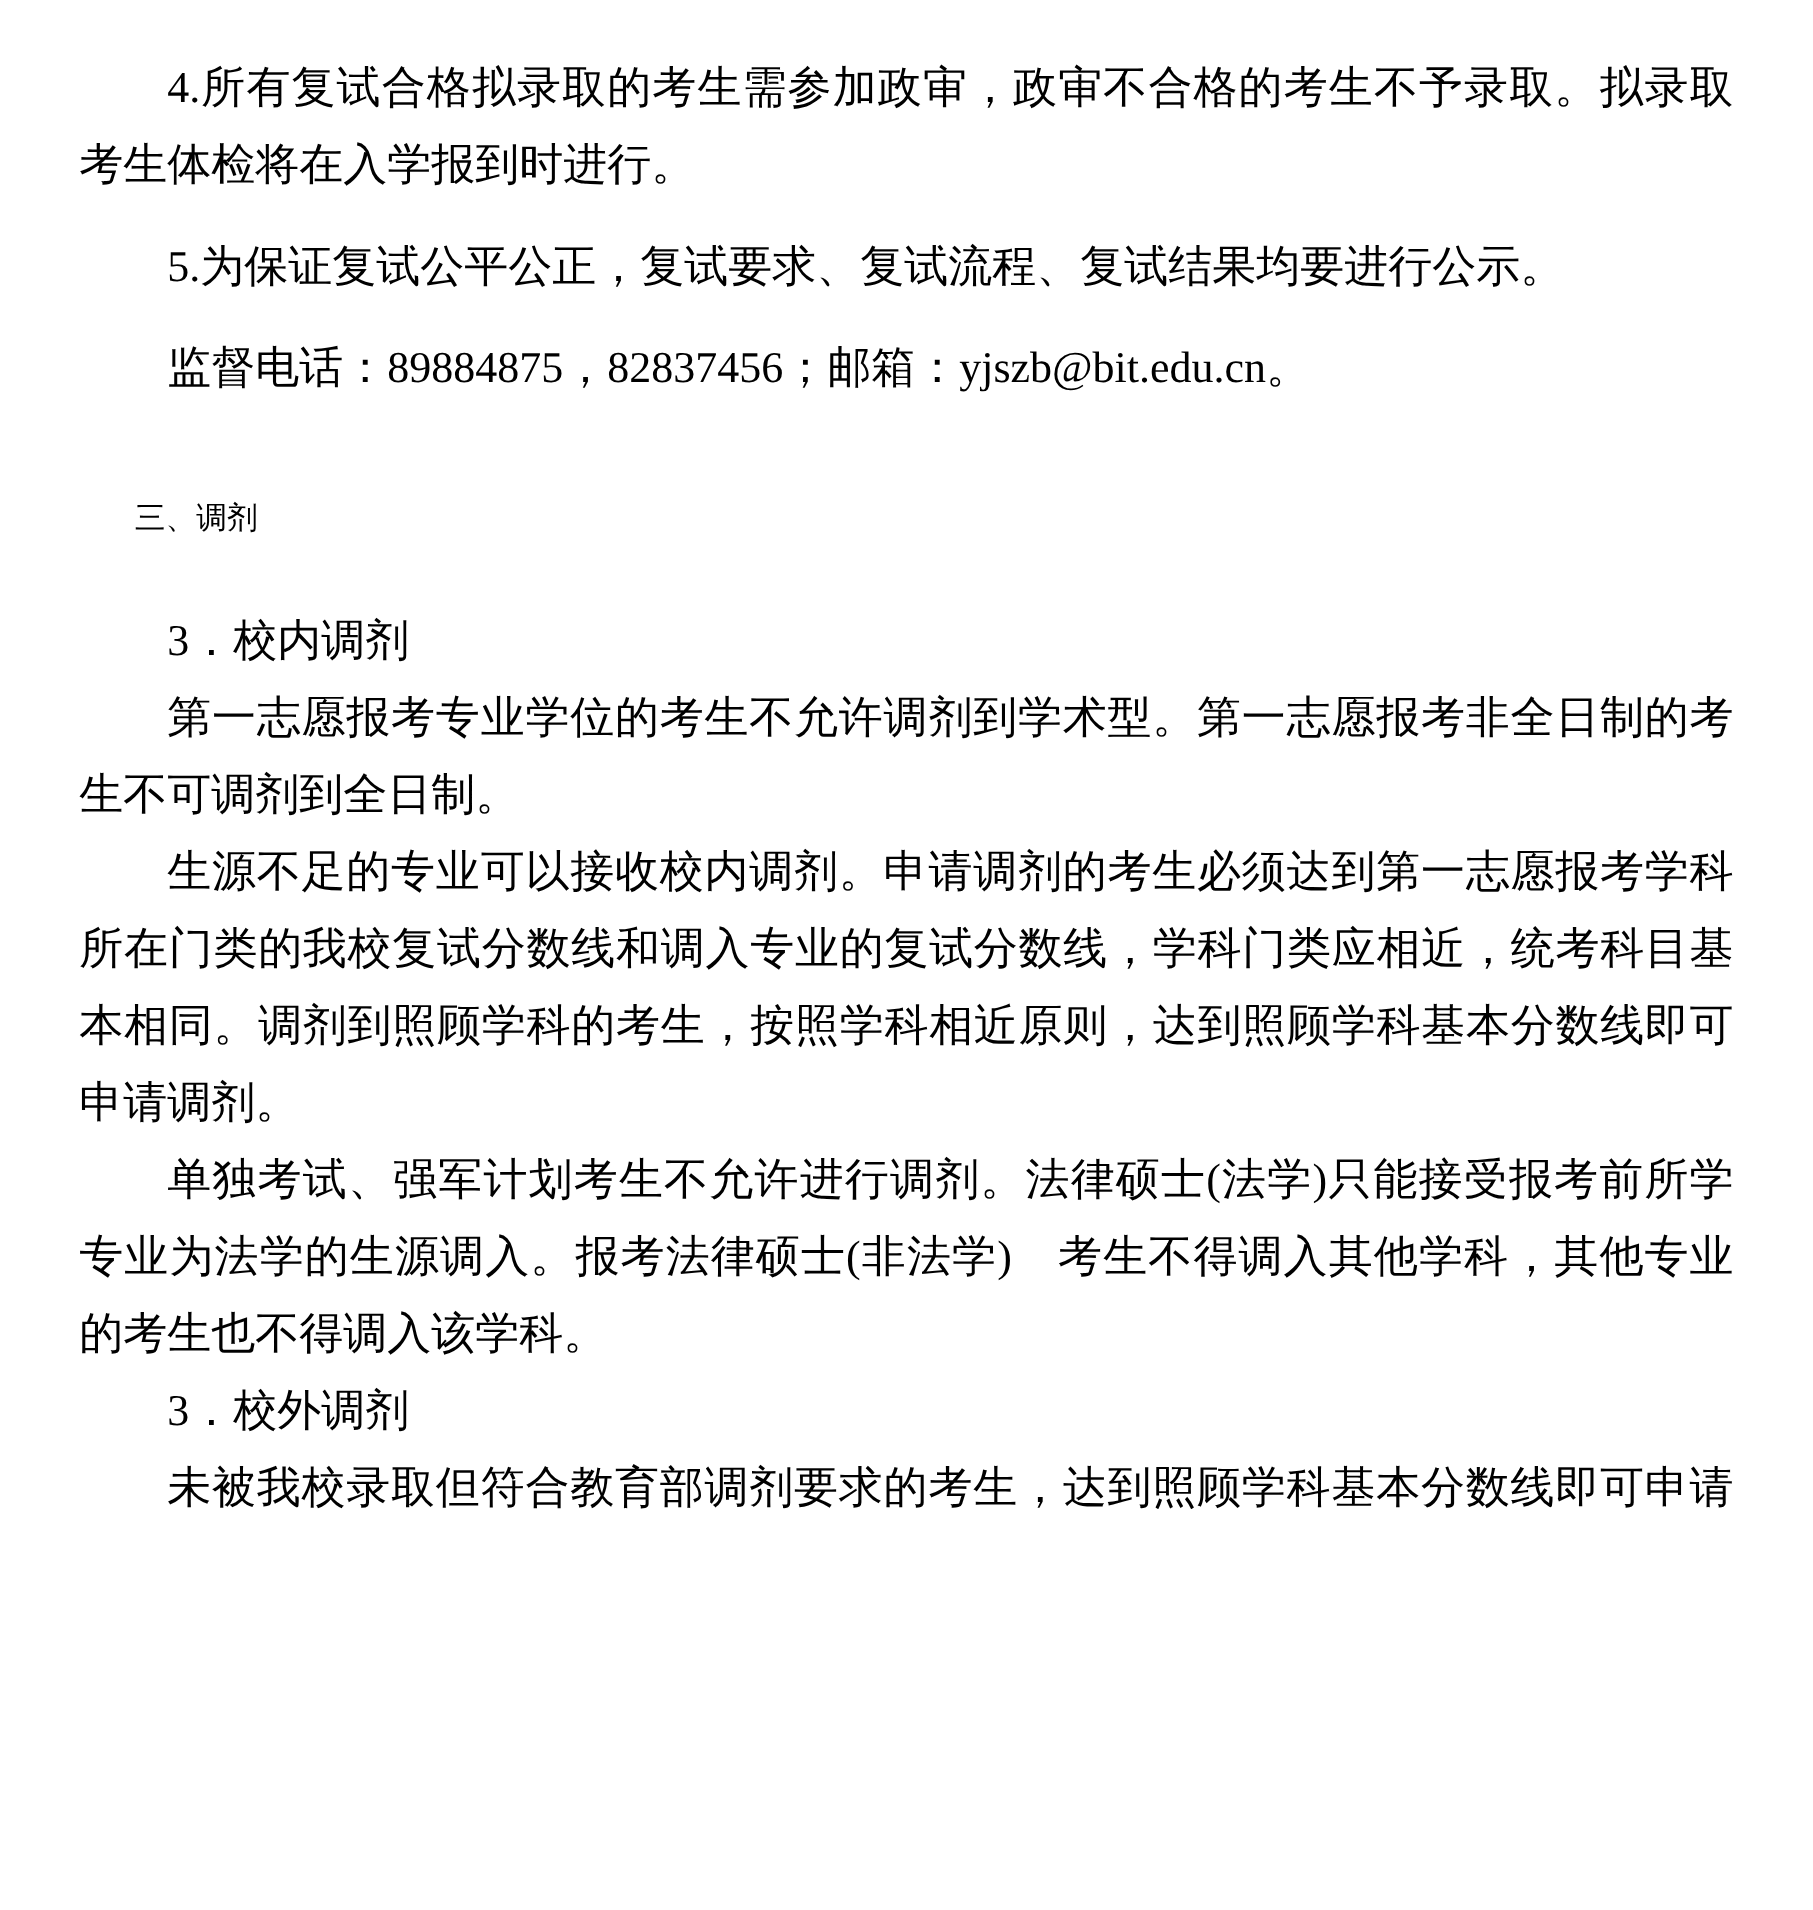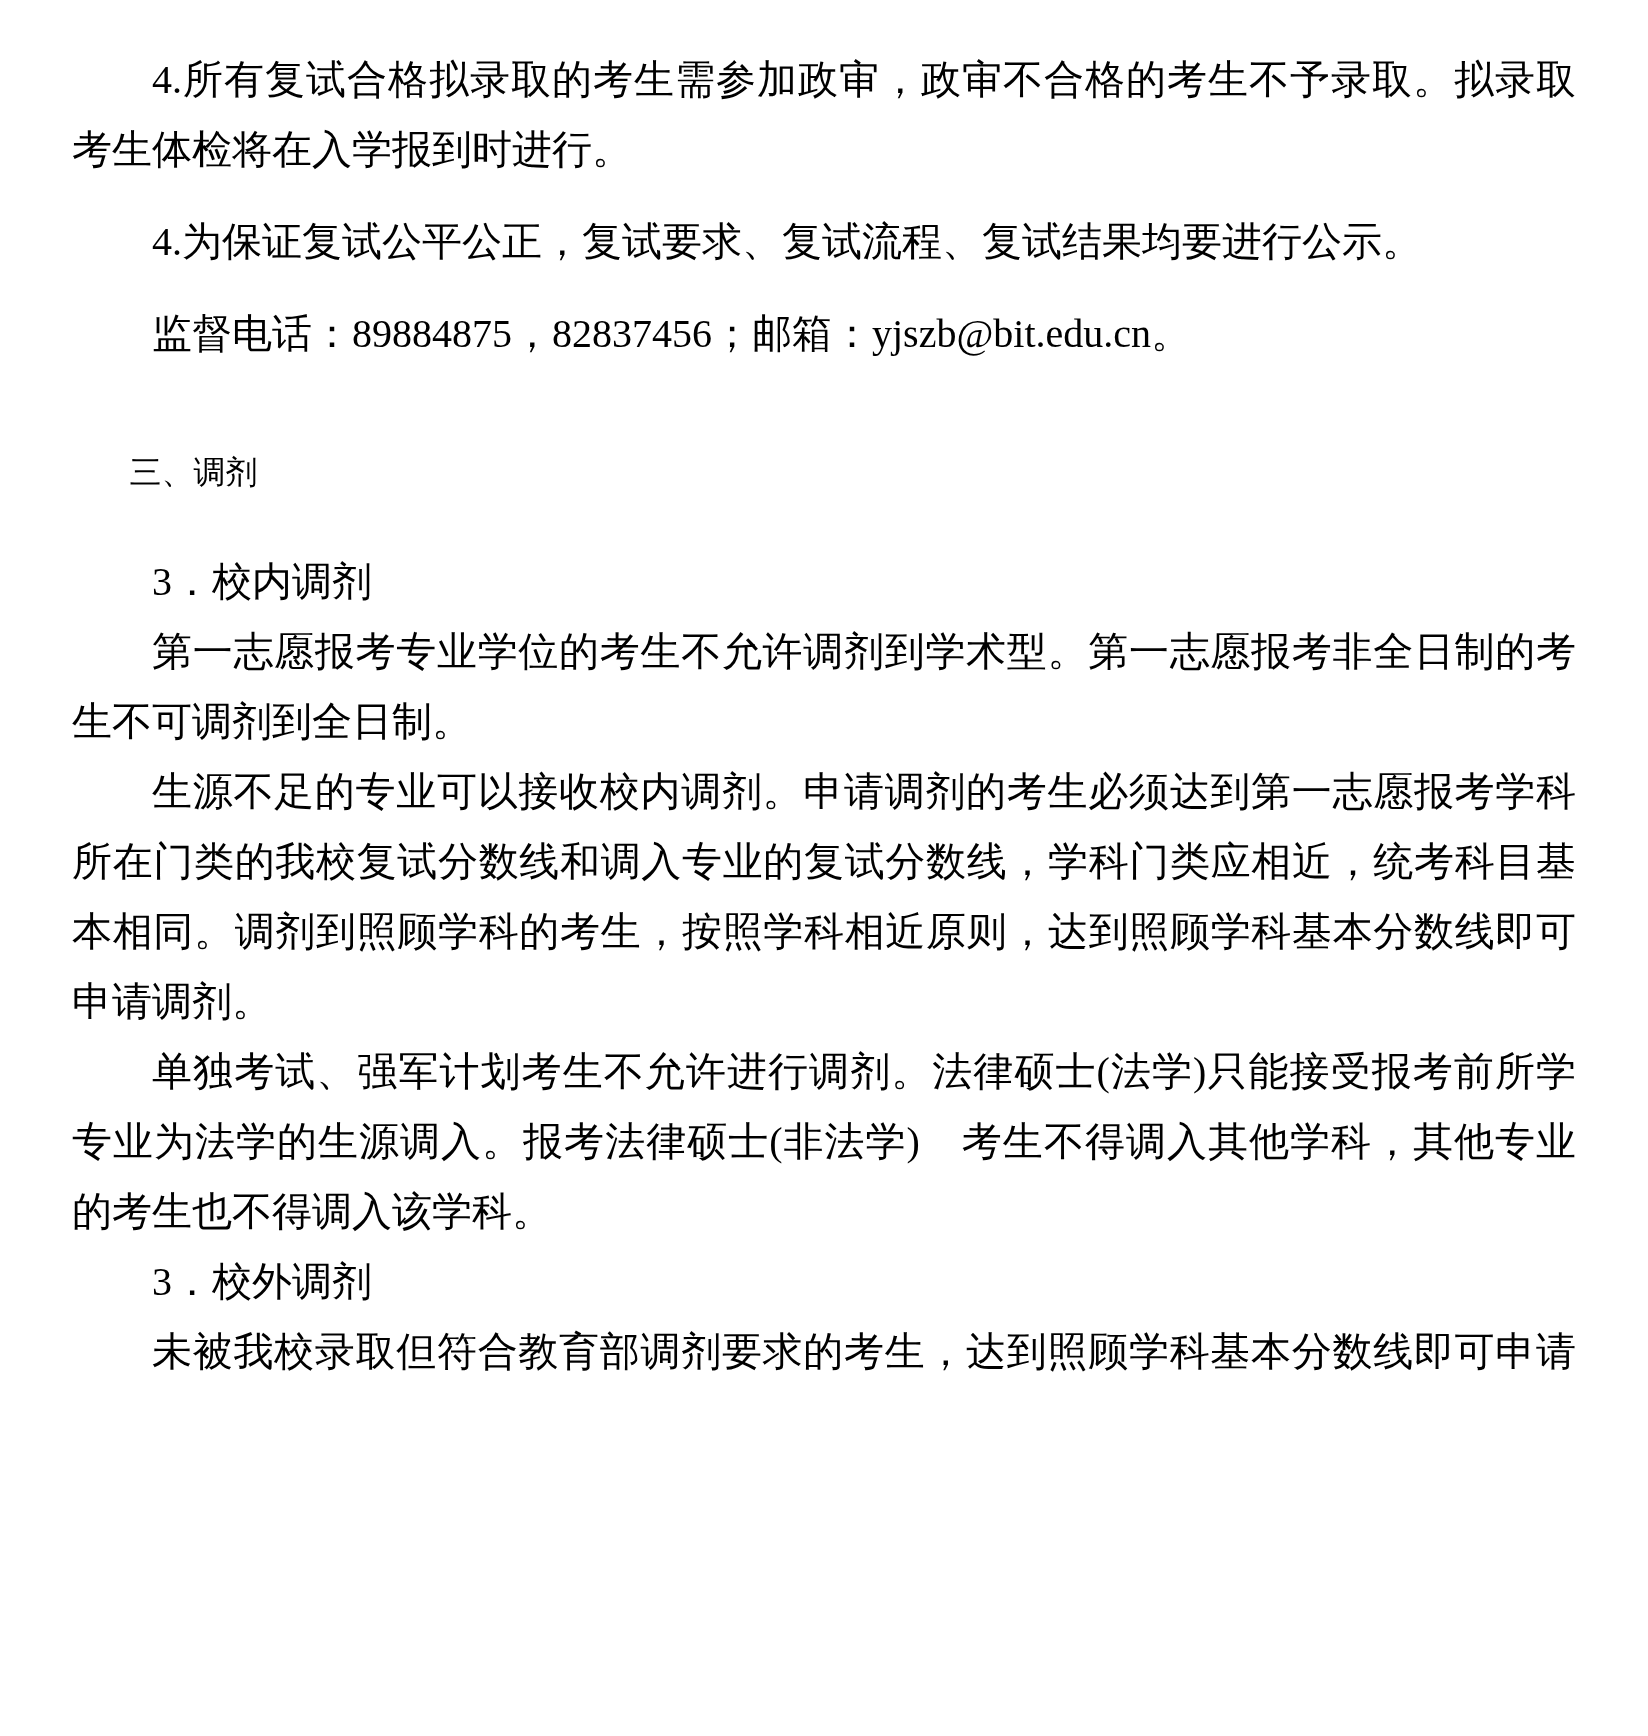--- a/index.html
+++ b/index.html
@@ -31,32 +31,32 @@
   .gap-s {
     margin-bottom: 22px;
   }
   .gap-l {
     margin-bottom: 68px;
   }
   .section-heading {
     margin: 0 0 40px 0;
     text-indent: 1.8em;
     font-weight: normal;
-    font-size: 32px;
+    font-size: 28px;
     line-height: 70px;
   }
 </style>
 </head>
 <body>
 
 <div class="page">
 
   <p class="para indent gap-s">4.所有复试合格拟录取的考生需参加政审，政审不合格的考生不予录取。拟录取考生体检将在入学报到时进行。</p>
 
-  <p class="para indent gap-s">4.为保证复试公平公正，复试要求、复试流程、复试结果均要进行公示。</p>
+  <p class="para indent gap-s">5.为保证复试公平公正，复试要求、复试流程、复试结果均要进行公示。</p>
 
   <p class="para indent gap-l">监督电话：89884875，82837456；邮箱：yjszb@bit.edu.cn。</p>
 
   <h2 class="section-heading">三、调剂</h2>
 
   <p class="para indent">3．校内调剂</p>
 
   <p class="para indent">第一志愿报考专业学位的考生不允许调剂到学术型。第一志愿报考非全日制的考生不可调剂到全日制。</p>
 
   <p class="para indent">生源不足的专业可以接收校内调剂。申请调剂的考生必须达到第一志愿报考学科所在门类的我校复试分数线和调入专业的复试分数线，学科门类应相近，统考科目基本相同。调剂到照顾学科的考生，按照学科相近原则，达到照顾学科基本分数线即可申请调剂。</p>

